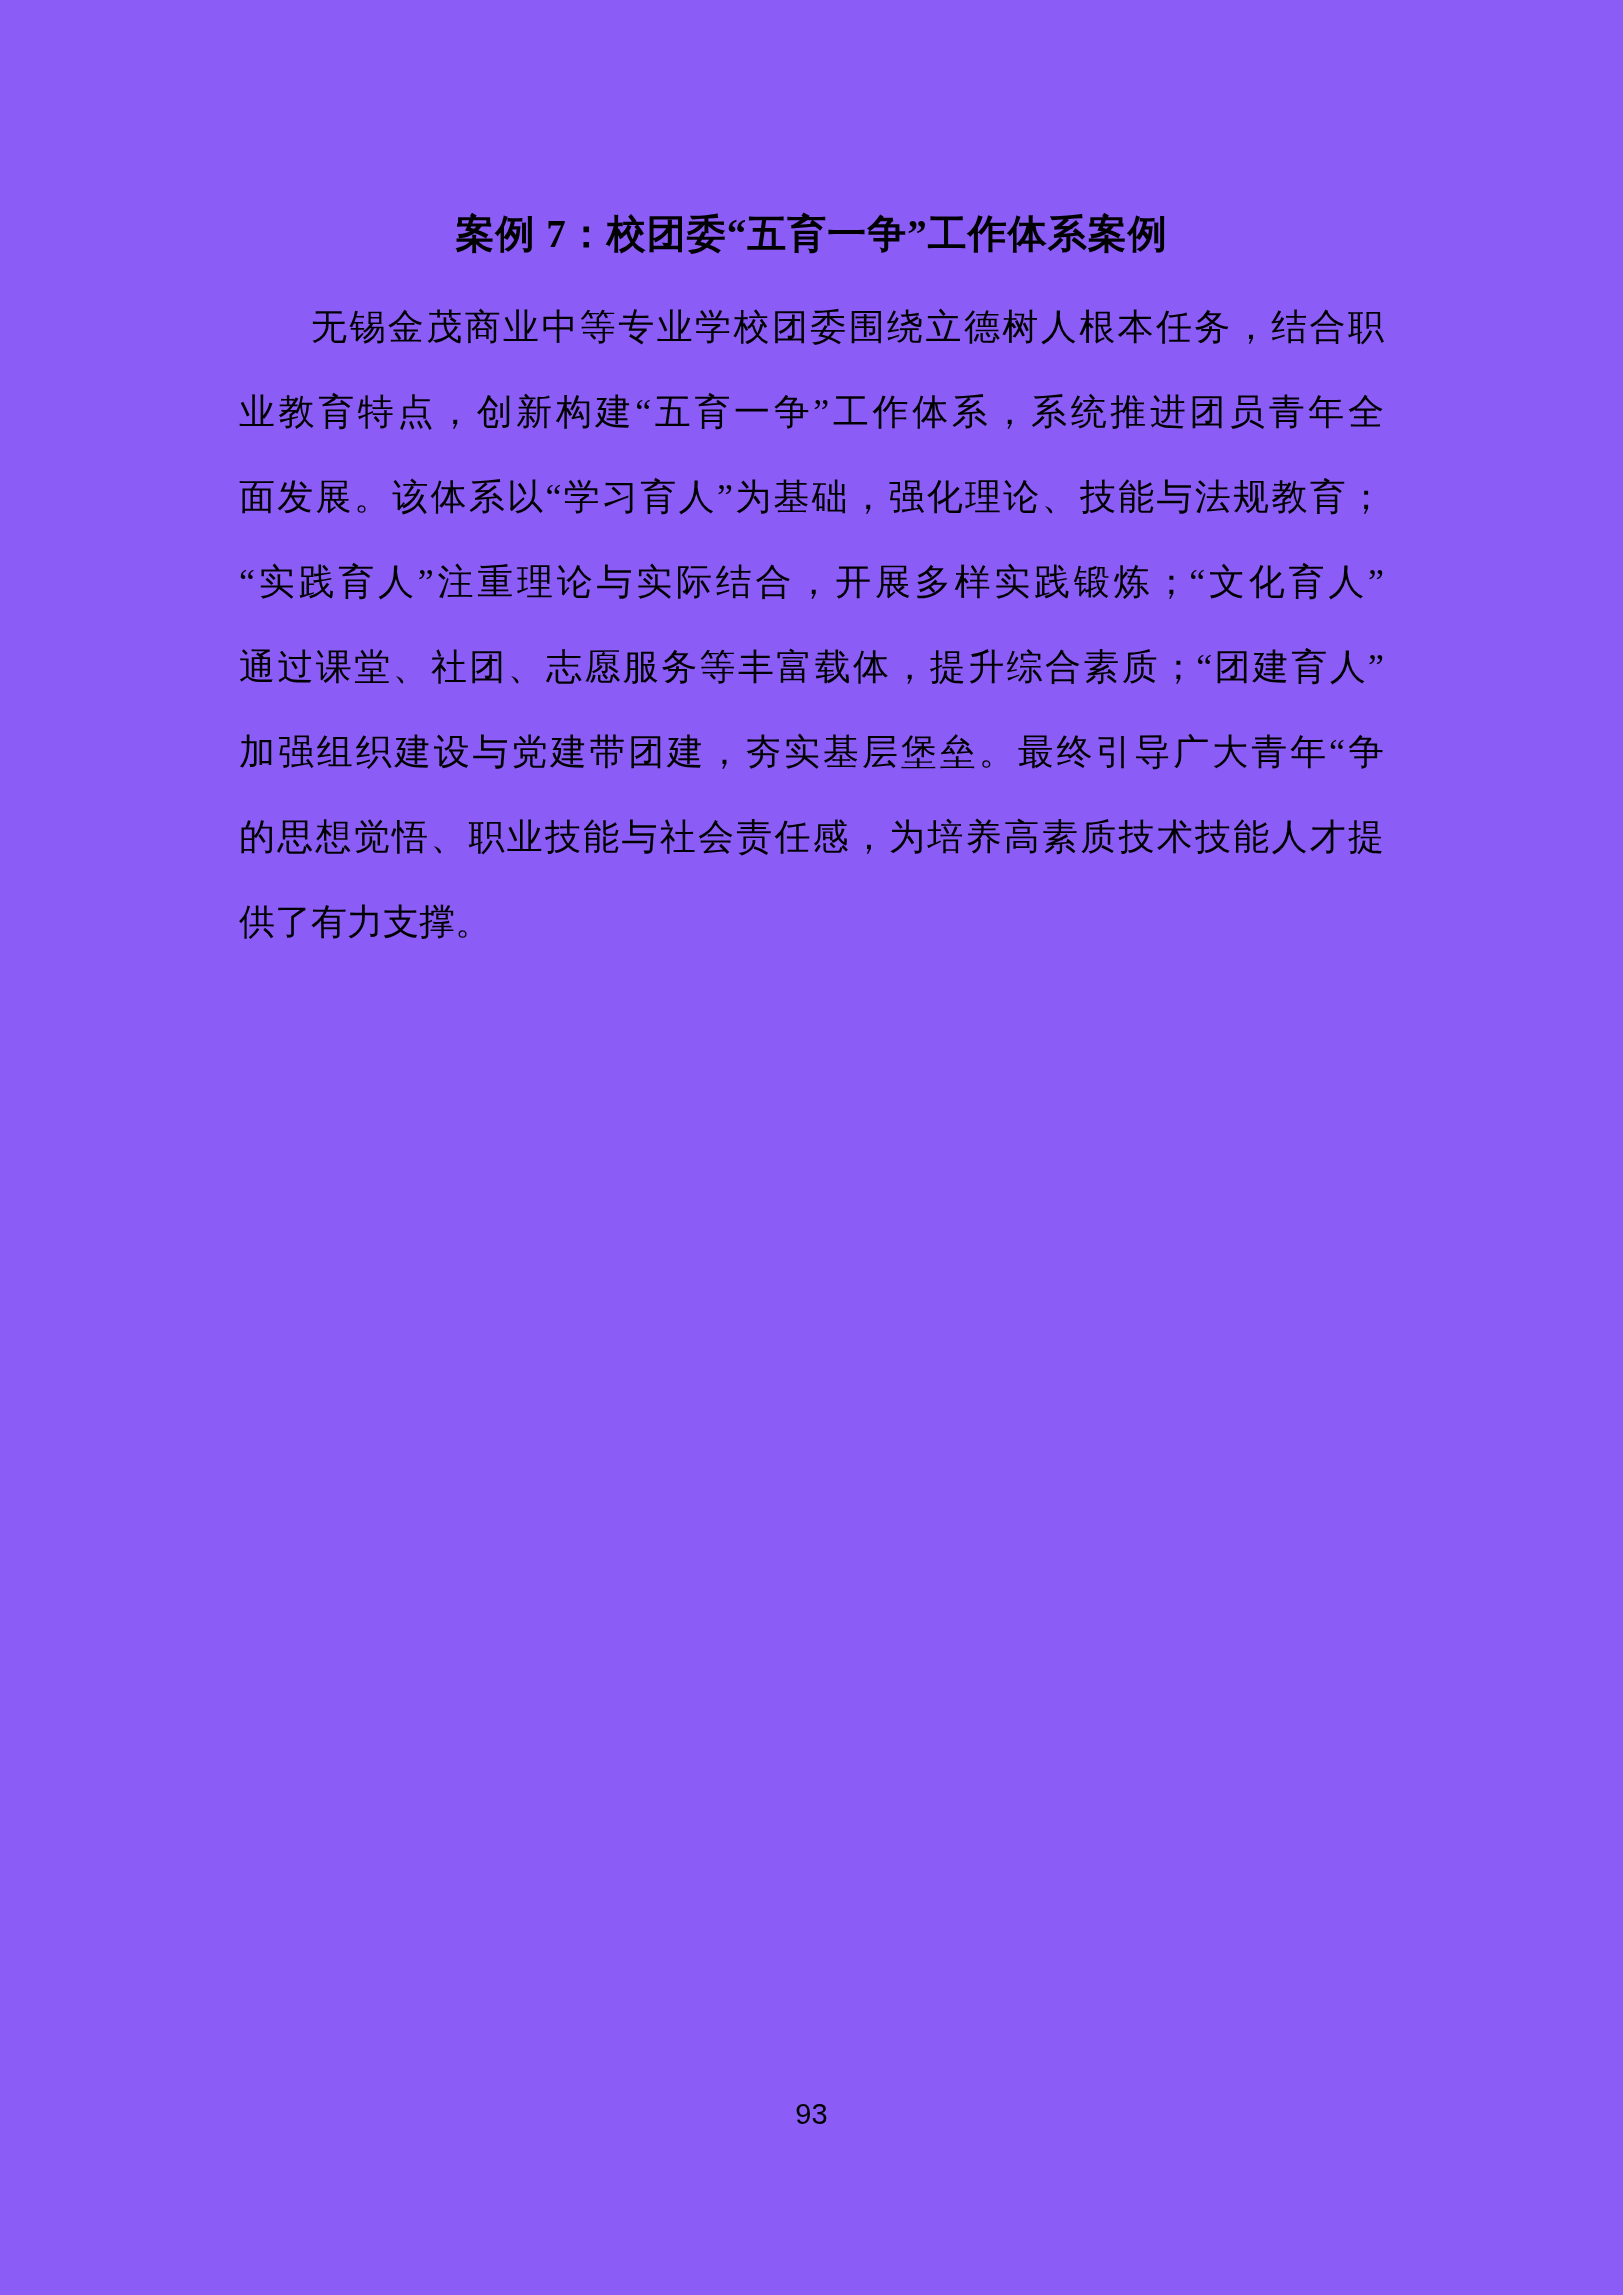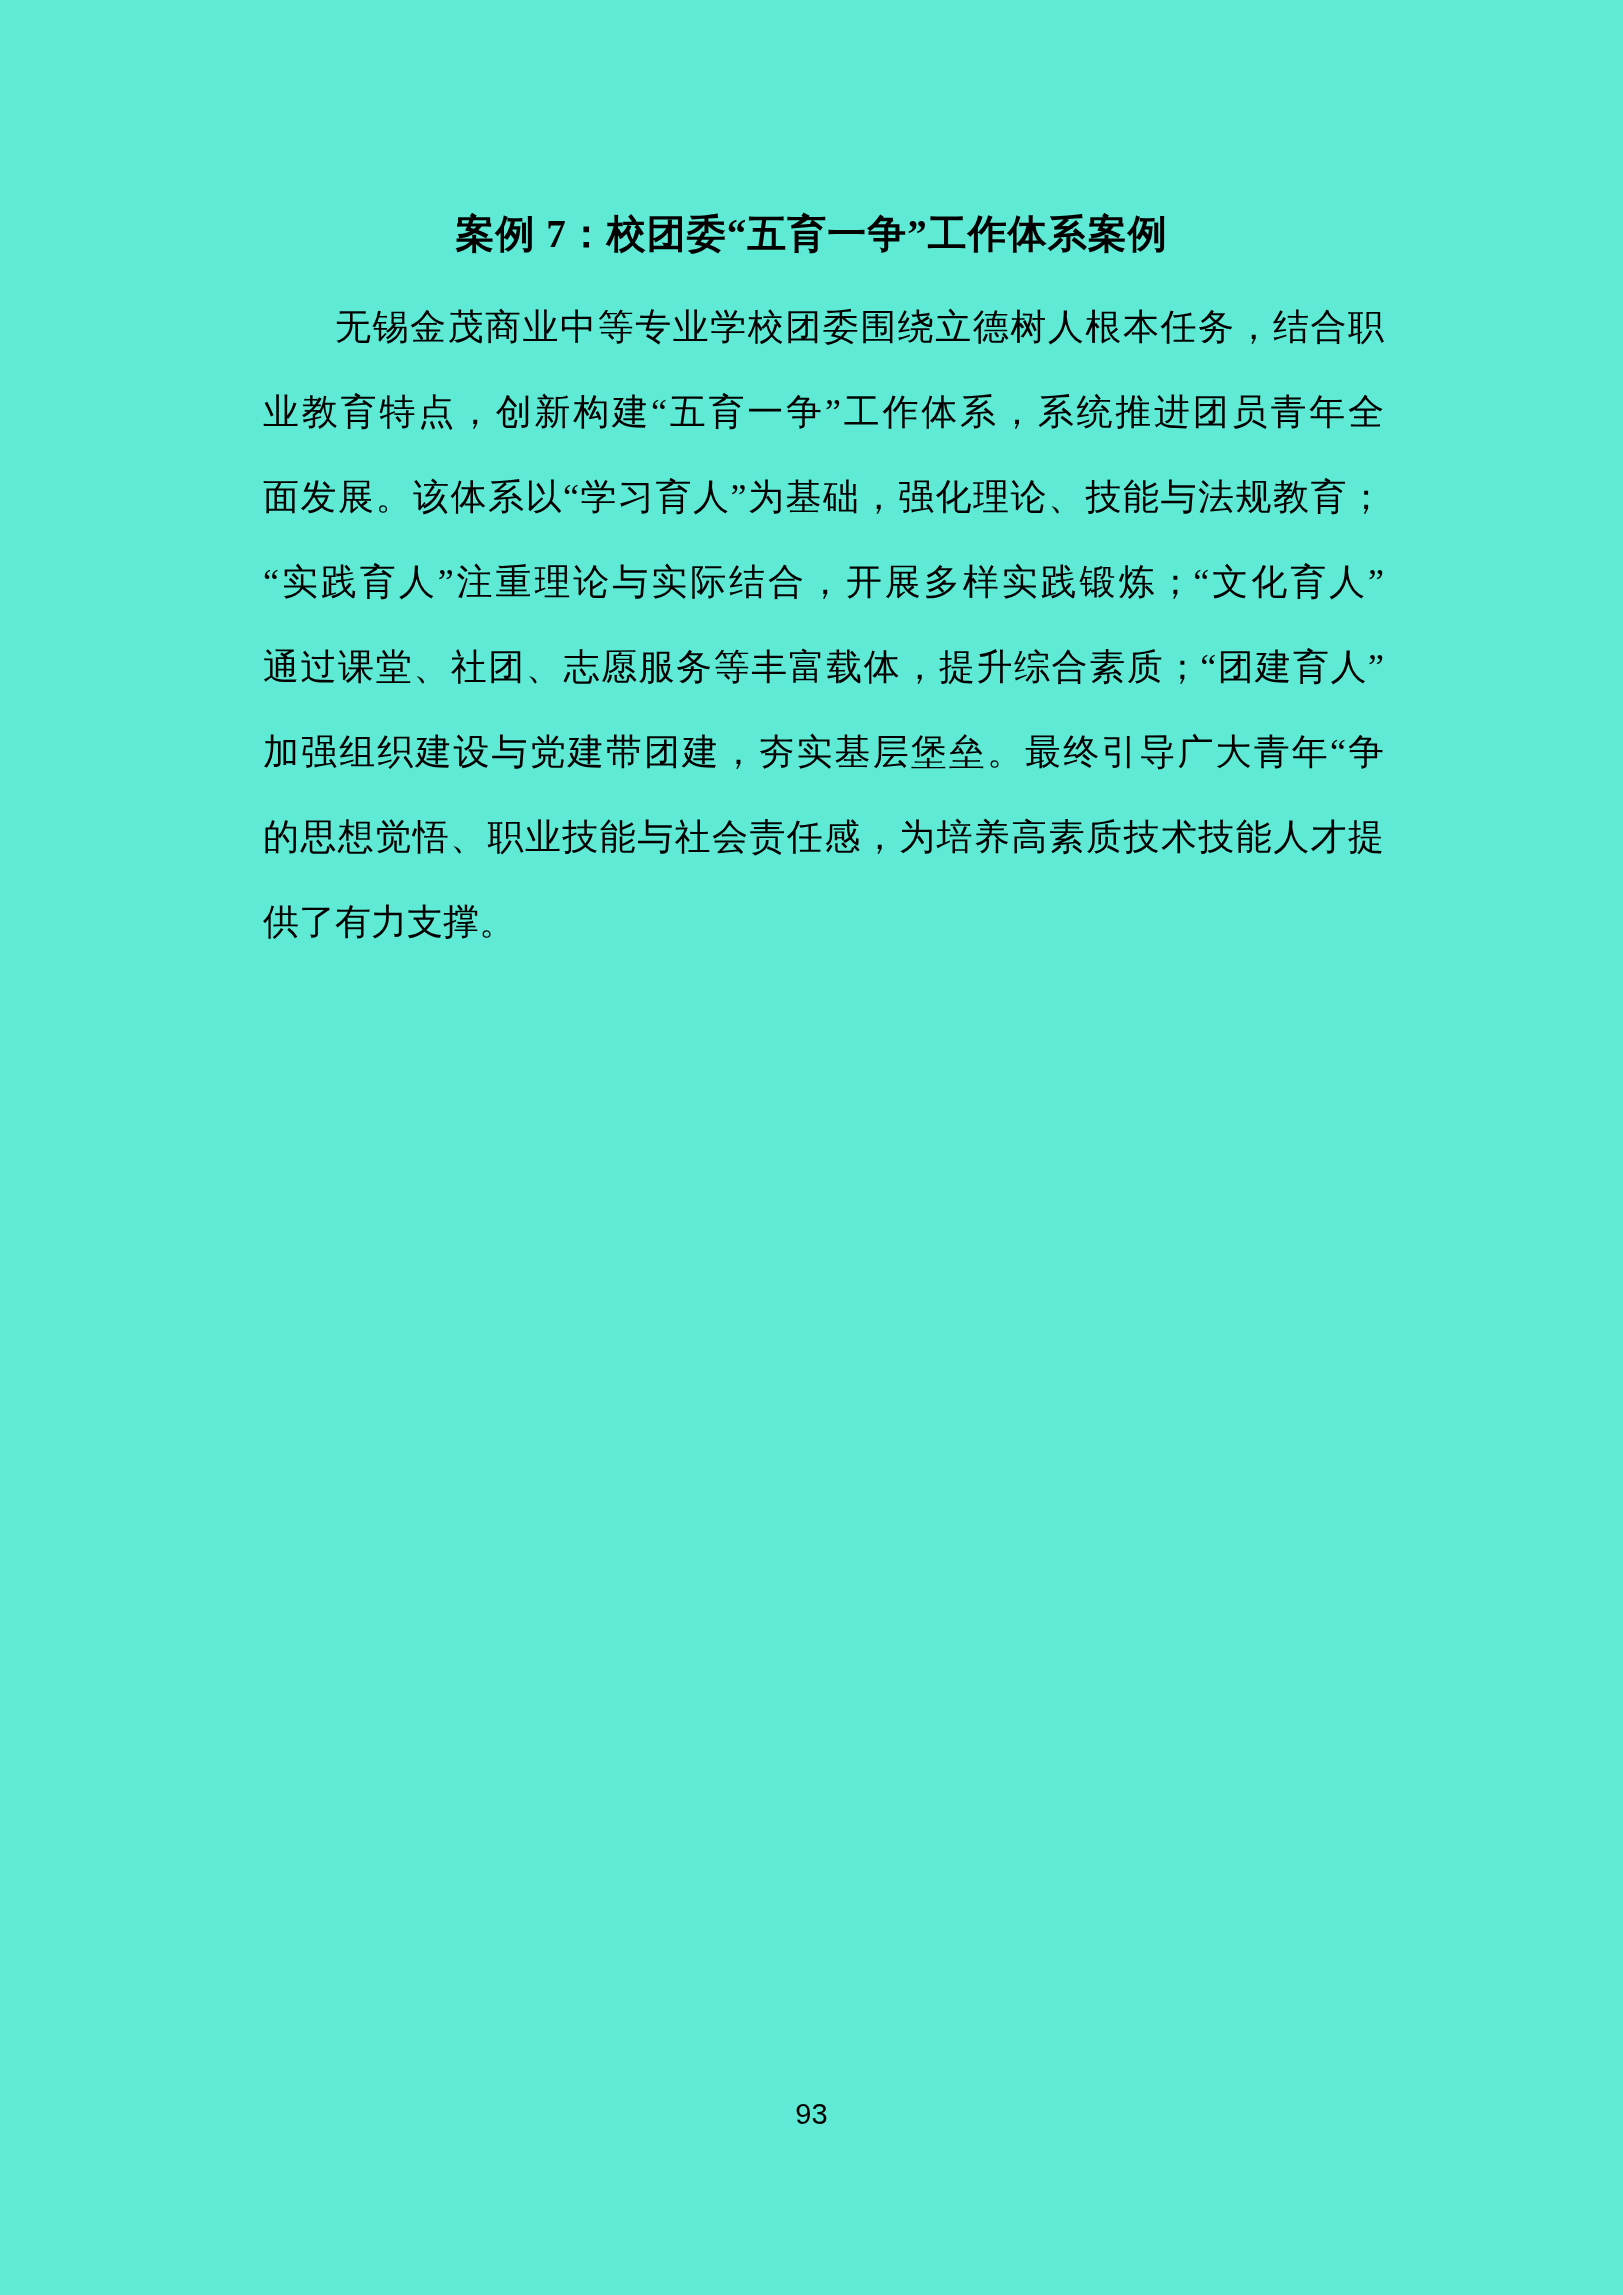--- a/index.html
+++ b/index.html
@@ -4,21 +4,21 @@
 <style>
   html, body {
     margin: 0;
     padding: 0;
     background: #ffffff;
   }
   .page {
     position: relative;
     width: 1623px;
     height: 2295px;
-    background: #5eead4;
+    background: #8b5cf6;
     color: #000000;
     font-family: "Liberation Serif", "DejaVu Serif", serif;
     overflow: hidden;
   }
   .title {
     margin: 0;
     padding-top: 207px;
     text-align: center;
     font-size: 39px;
     font-weight: bold;
@@ -30,21 +30,20 @@
     width: 1145px;
     font-size: 36px;
     line-height: 85px;
   }
   .line {
     height: 85px;
     overflow: hidden;
     text-align: justify;
     text-align-last: justify;
     text-justify: inter-character;
-    margin-left: 24px;
   }
   .line.indent {
     text-indent: 72px;
   }
   .line.last {
     text-align: center;
     text-align-last: left;
   }
   .page-number {
     position: absolute;

